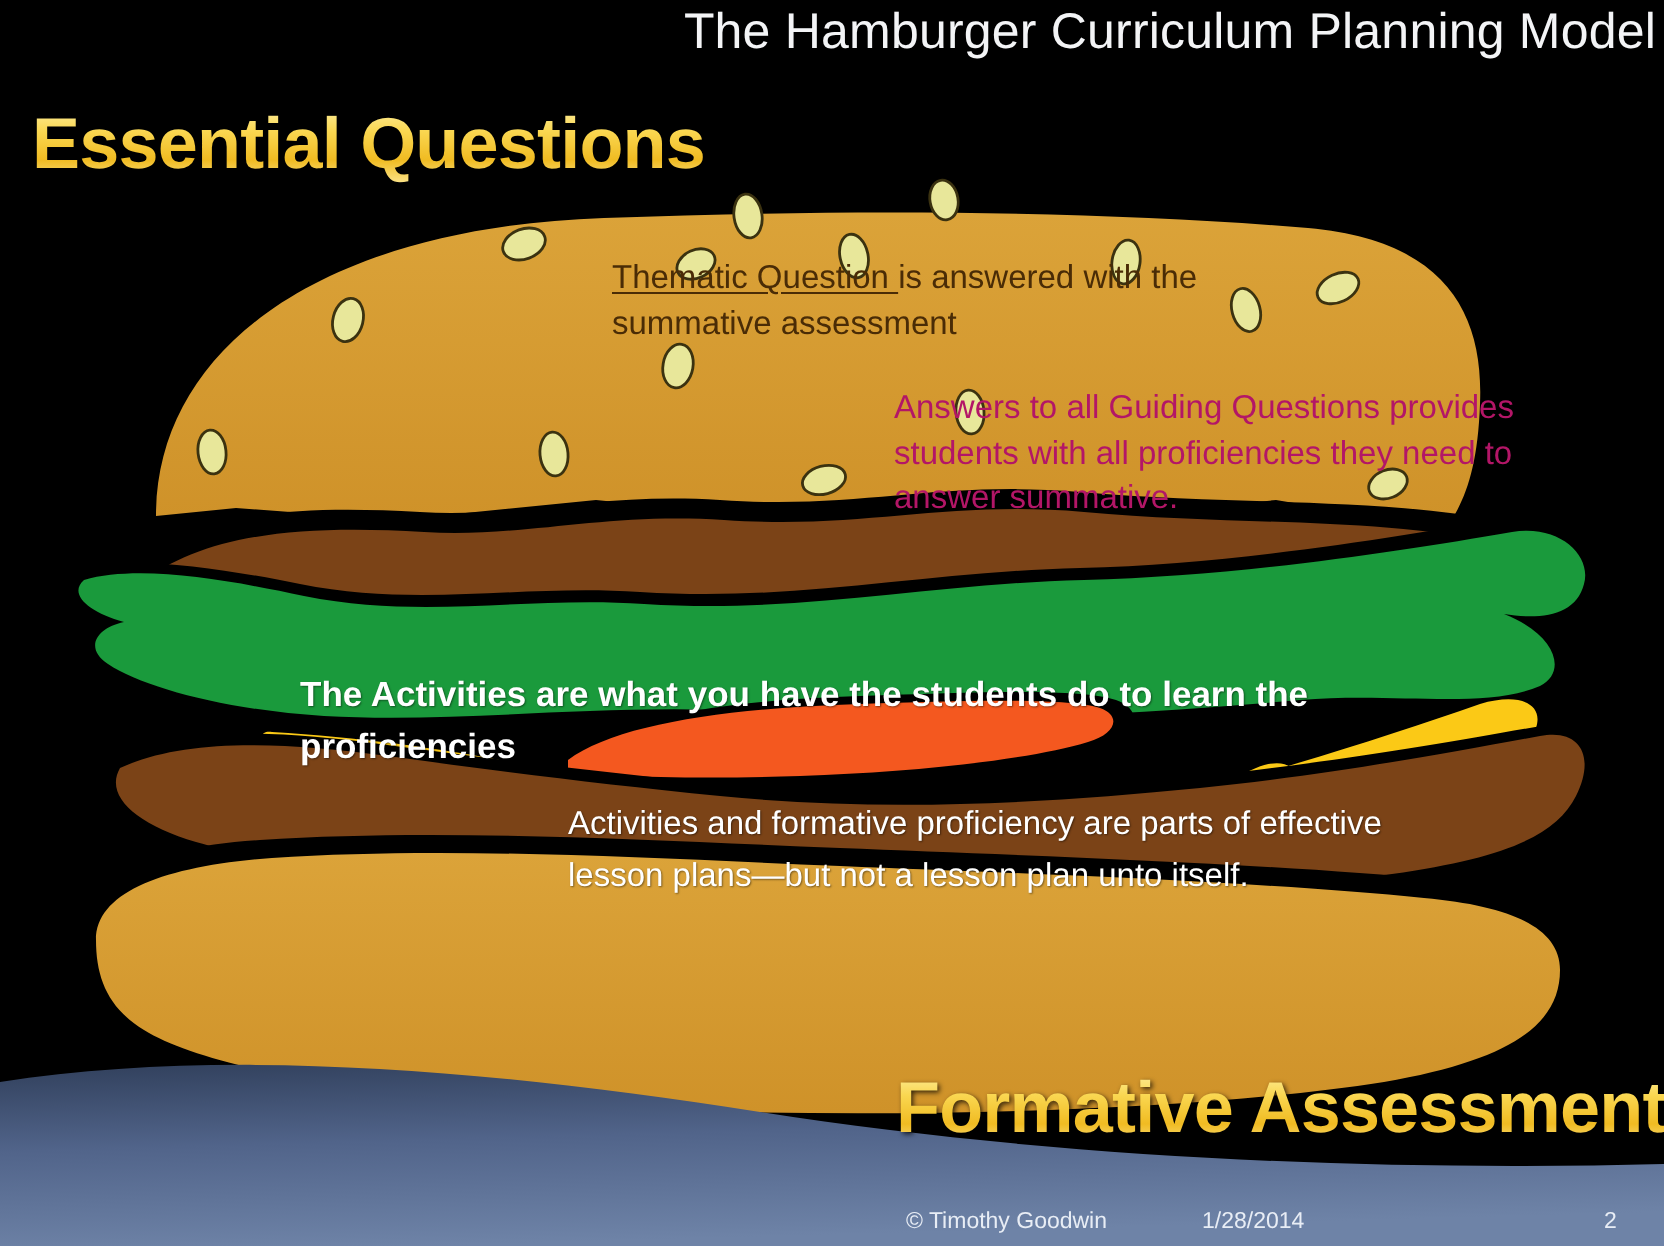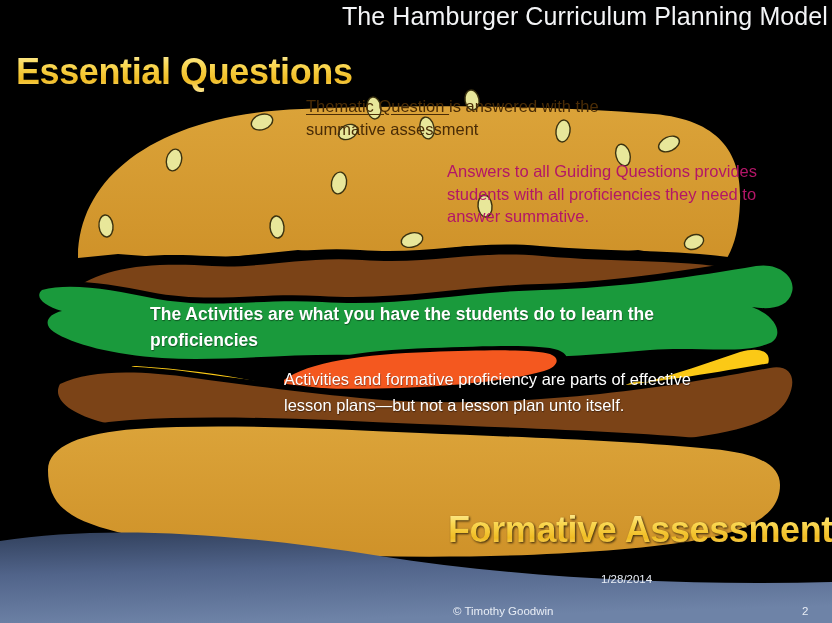--- a/index.html
+++ b/index.html
@@ -56,28 +56,29 @@
     -webkit-text-fill-color: transparent;
     filter: drop-shadow(1.5px 1.5px 1.2px rgba(0,0,0,0.75));
   }
   #heading-essential-questions {
     left: 16px;
     top: 52px;
     text-align: center;
   }
   #heading-formative-assessment {
     left: 448px;
-    top: 510px;
+    top: 534px;
   }
 
   
   .txt {
     position: absolute;
     font-size: 16.5px;
     line-height: 22.5px;
+    margin-top: 33px;
   }
   .txt-white {
     color: #ffffff;
     text-shadow: 0.5px 0.5px 1px rgba(0,0,0,0.45);
   }
   .txt-dark {
     color: #4a2c06;
   }
   .txt-crimson {
     color: #b31667;
@@ -99,21 +100,21 @@
 
   
   .footer-item {
     position: absolute;
     font-size: 11.5px;
     line-height: 14px;
     color: #e8edf5;
     white-space: nowrap;
   }
   #footer-copyright { left: 453px; top: 604px; }
-  #footer-date      { left: 601px; top: 572px; }
+  #footer-date      { left: 601px; top: 604px; }
   #footer-pagenum   { left: 802px; top: 604px; }
 </style>
 </head>
 <body>
 
 <div id="slide">
 
   <svg id="burger-svg" viewBox="0 0 832 623" preserveAspectRatio="none">
     <defs>
       <linearGradient id="blueband" x1="0" y1="0" x2="0.25" y2="1">

